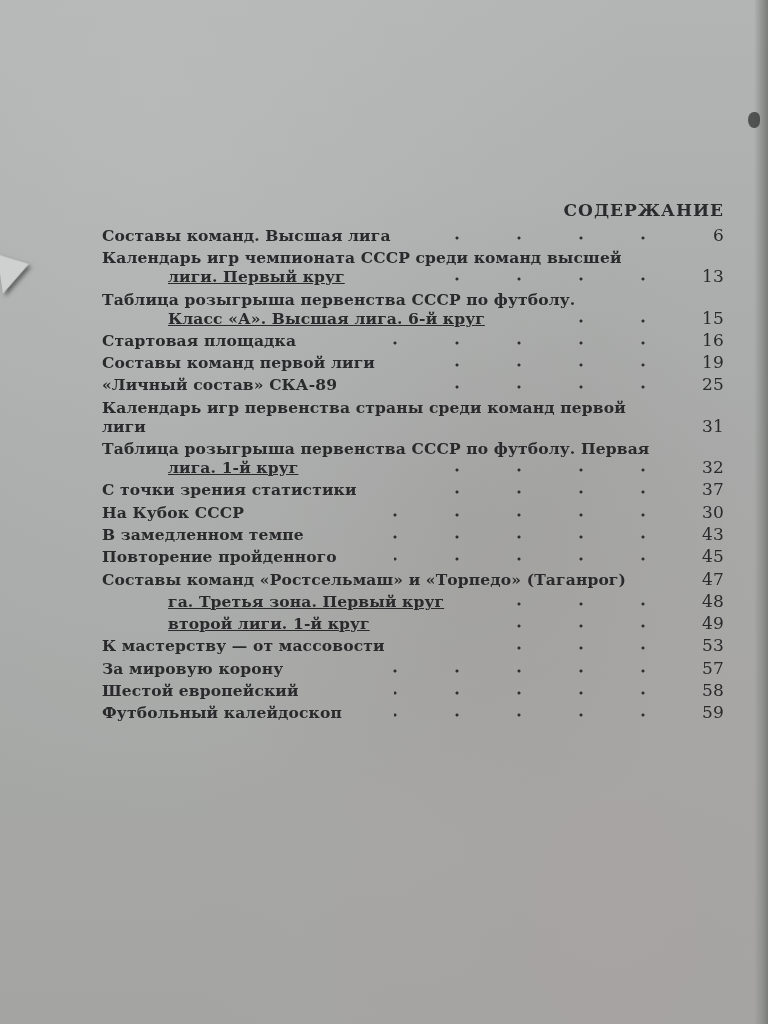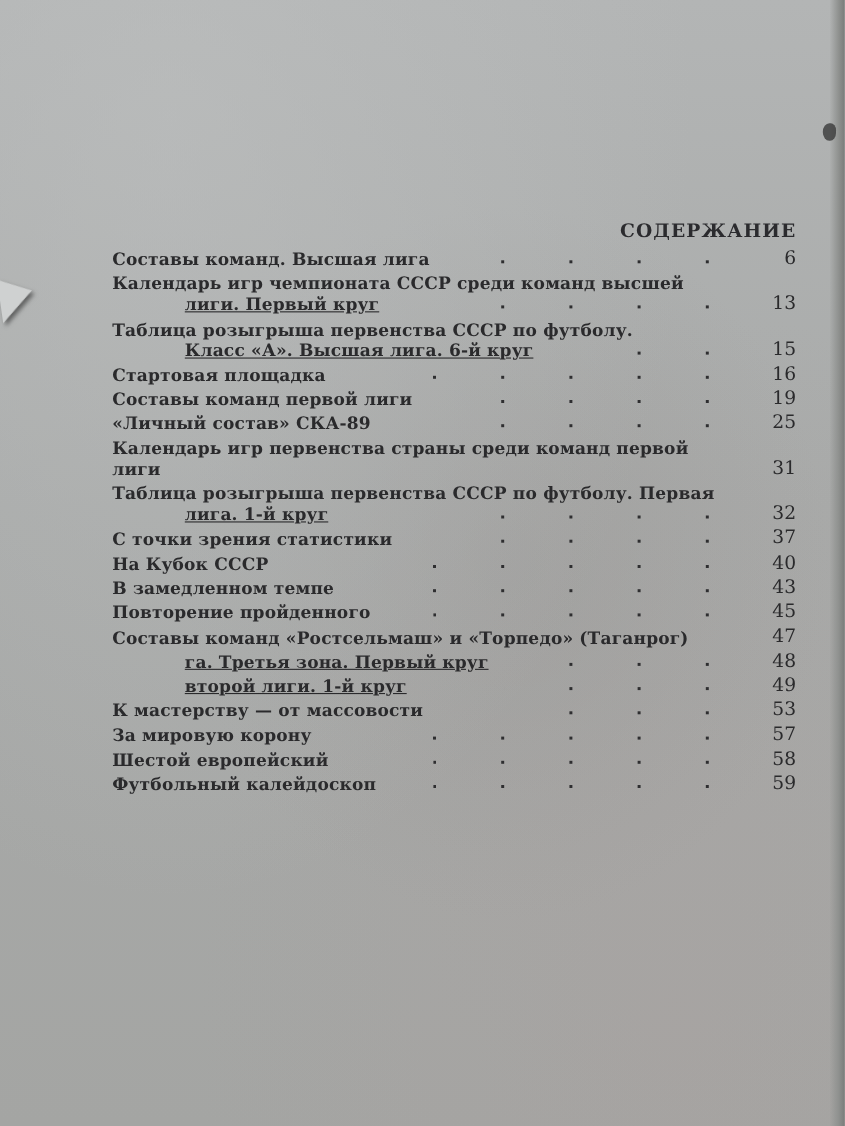--- a/index.html
+++ b/index.html
@@ -129,21 +129,21 @@
           <span class="line1">С точки зрения статистики</span>
         </span>
         <span class="leader" style="width: 275px;"></span>
         <span class="page">37</span>
       </div>
       <div class="entry">
         <span class="text">
           <span class="line1">На Кубок СССР</span>
         </span>
         <span class="leader" style="width: 335px;"></span>
-        <span class="page">40</span>
+        <span class="page">30</span>
       </div>
       <div class="entry">
         <span class="text">
           <span class="line1">В замедленном темпе</span>
         </span>
         <span class="leader" style="width: 320px;"></span>
         <span class="page">43</span>
       </div>
       <div class="entry">
         <span class="text">

